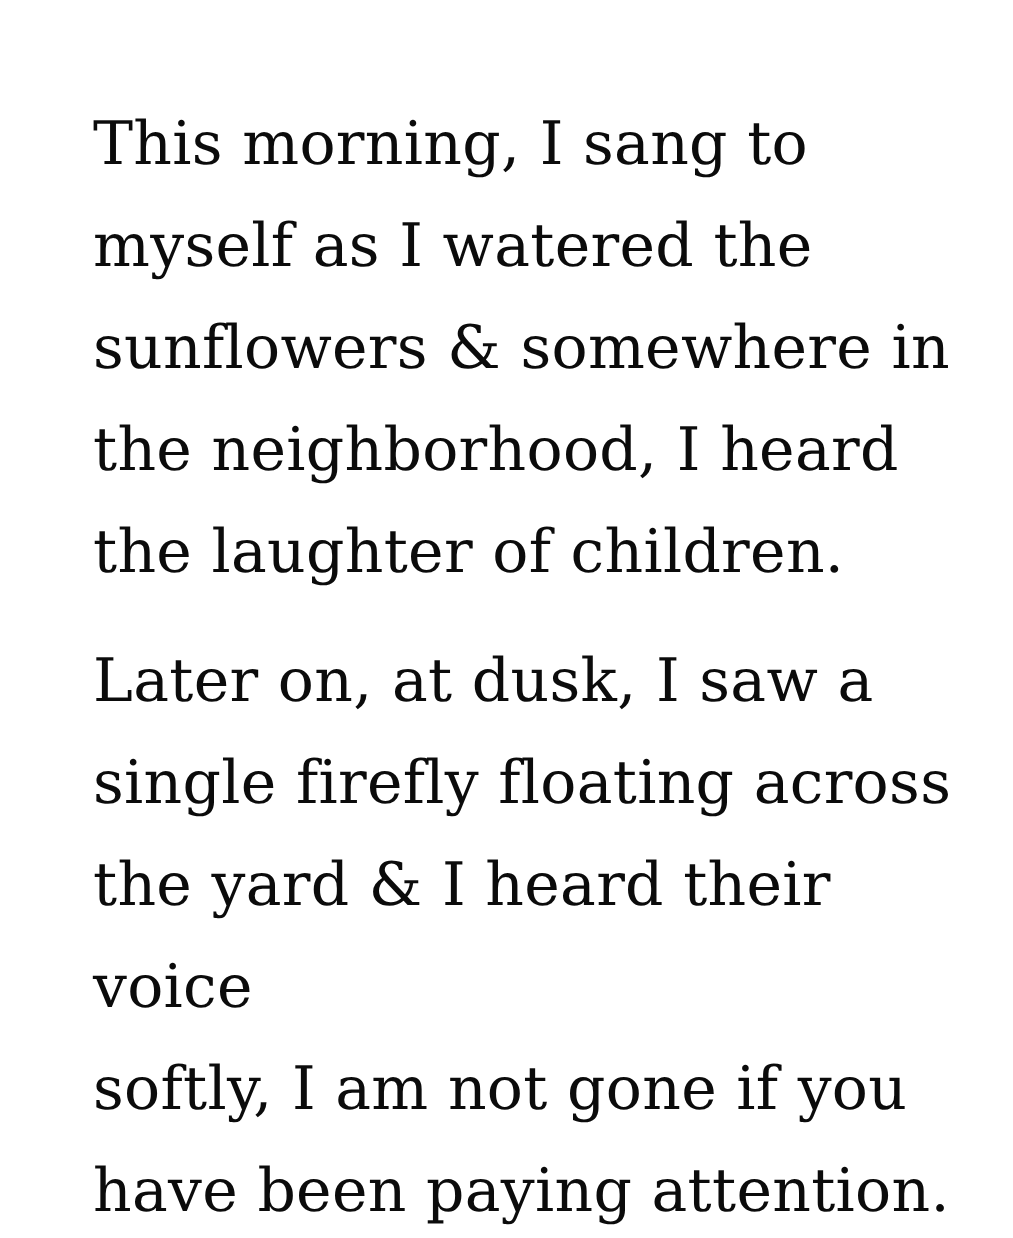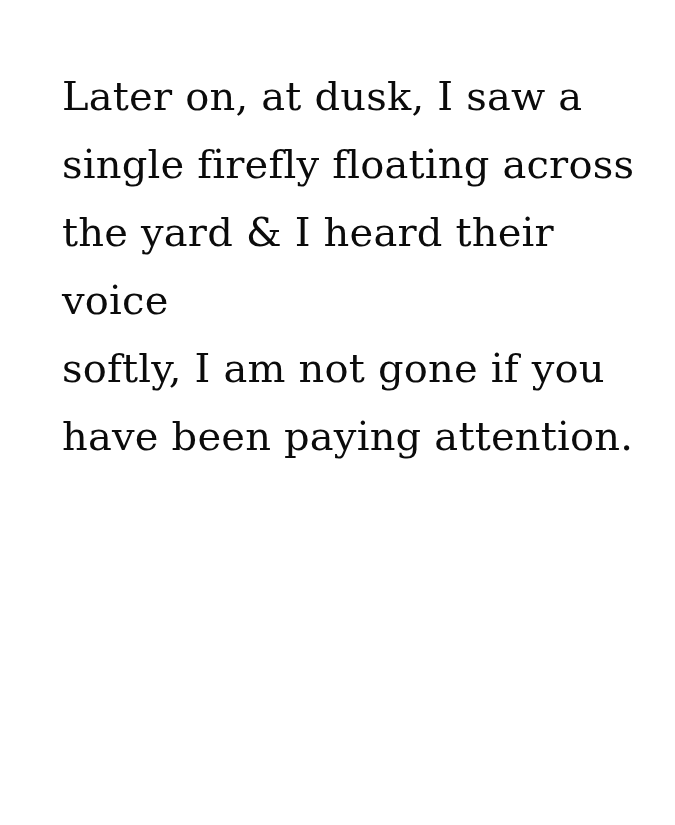--- a/index.html
+++ b/index.html
@@ -40,19 +40,24 @@
   }
   .para + .para {
     margin-top: 18px;
   }
 </style>
 </head>
 <body>
 
 <div class="page">
   <div class="prose">
+    <p class="para">This morning, I sang to
+myself as I watered the
+sunflowers &amp; somewhere in
+the neighborhood, I heard
+the laughter of children.</p>
     <p class="para">Later on, at dusk, I saw a
 single firefly floating across
 the yard &amp; I heard their voice
 softly, I am not gone if you
 have been paying attention.</p>
   </div>
 </div>
 
 </body></html>

